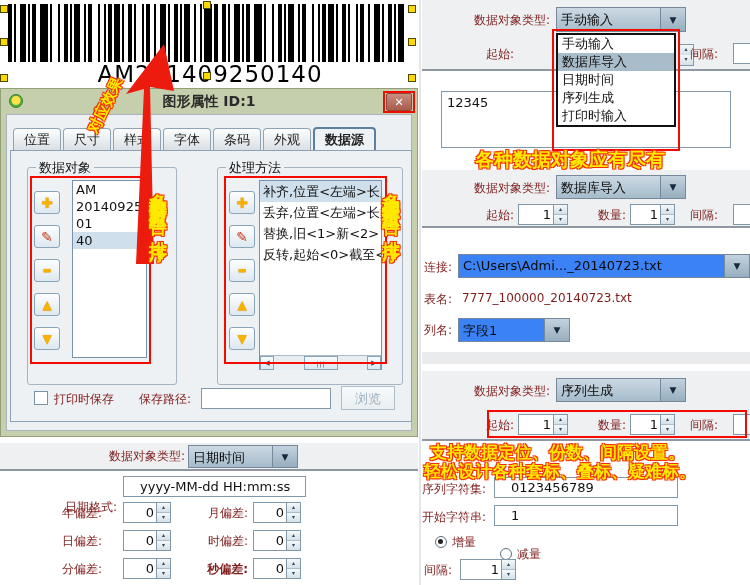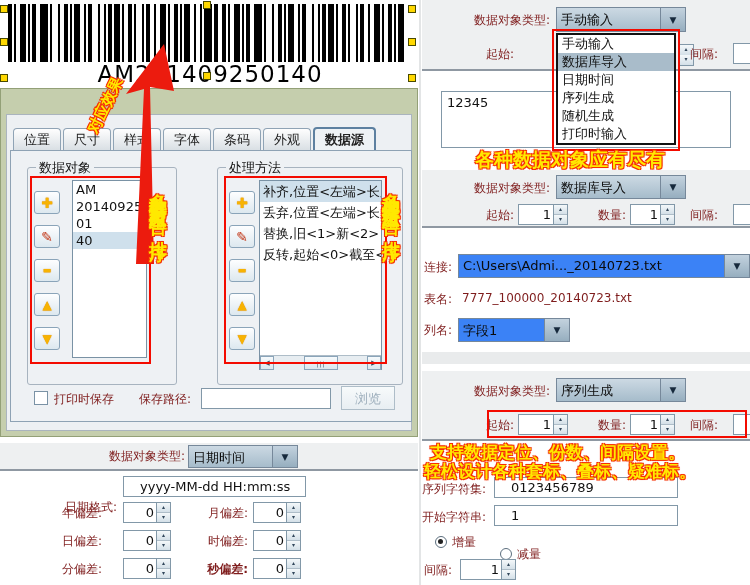--- a/index.html
+++ b/index.html
@@ -139,20 +139,27 @@
     <div class="abs handle" style="left:408px;top:5px;"></div>
     <div class="abs handle" style="left:0;top:38px;"></div>
     <div class="abs handle" style="left:408px;top:38px;"></div>
     <div class="abs handle" style="left:0;top:74px;"></div>
     <div class="abs handle" style="left:203px;top:72px;"></div>
     <div class="abs handle" style="left:408px;top:74px;"></div>
   </div>
 
   <div id="dialog" class="abs" style="left:0;top:88px;width:418px;height:349px;">
 
+    <div class="abs" style="left:0;top:0;width:100%;height:25px;">
+      <div class="abs" style="left:8px;top:5px;width:14px;height:14px;border-radius:50%;background:radial-gradient(circle at 50% 45%,#ffe24a 0 4px,#4fae3a 5px);border:1px solid #3c7d2c;box-sizing:border-box;"></div>
+      <div class="abs" style="left:0;top:4px;width:100%;text-align:center;font-size:14px;font-weight:bold;color:#2b2b2b;">图形属性 ID:1</div>
+      <div class="abs redbox" style="left:382px;top:2px;width:32px;height:22px;"></div>
+      <div class="abs" style="left:385px;top:4px;width:26px;height:18px;background:linear-gradient(#c98d7f,#a85c4c);border:1px solid #8a4a3c;
+                  color:#fff;font-size:11px;text-align:center;line-height:18px;border-radius:2px;box-sizing:border-box;">✕</div>
+    </div>
 
     <div id="dlg-body">
 
       <div id="tab-row" class="abs" style="left:6px;top:12px;height:24px;"><span class="tab">位置</span><span class="tab">尺寸</span><span class="tab">样式</span><span class="tab">字体</span><span class="tab">条码</span><span class="tab">外观</span><span class="tab active">数据源</span></div>
 
       <div class="abs" style="left:3px;top:35px;width:402px;height:272px;border:1px solid #8ea2b4;background:#eef1f4;box-sizing:border-box;"></div>
 
       <div class="abs groupbox" style="left:20px;top:52px;width:148px;height:216px;">
         <div class="gb-legend">数据对象</div>
       </div>
@@ -305,21 +312,20 @@
   <div class="abs field" style="left:733px;top:43px;width:17px;height:21px;"></div>
   <div class="abs sep" style="left:422px;top:69px;width:328px;"></div>
   <div class="abs" style="left:422px;top:71px;width:328px;height:80px;background:#fff;"></div>
   <div class="abs field" style="left:441px;top:91px;width:290px;height:57px;padding:3px 5px;">12345</div>
 
   <div id="type-popup" class="abs" style="left:556px;top:33px;width:120px;border:2px solid #111;background:#fff;box-sizing:border-box;">
       <div class="popup-item">手动输入</div>
       <div class="popup-item hl">数据库导入</div>
       <div class="popup-item">日期时间</div>
       <div class="popup-item">序列生成</div>
-      <div class="popup-item">随机生成</div>
       <div class="popup-item">打印时输入</div>
     </div>
   <div class="abs redbox" style="left:552px;top:29px;width:128px;height:122px;"></div>
   <div class="abs ann" style="left:440px;top:147px;width:260px;font-size:19px;text-align:center;">各种数据对象应有尽有</div>
 
   <div class="abs sec-gray" style="left:422px;top:170px;width:328px;height:57px;"></div>
   <div class="abs lbl ta-r" style="left:440px;top:180px;width:110px;">数据对象类型:</div>
   <div class="abs combo" style="left:556px;top:175px;width:130px;height:24px;">
     <span class="cv">数据库导入</span>
     <span class="ca">▼</span>

